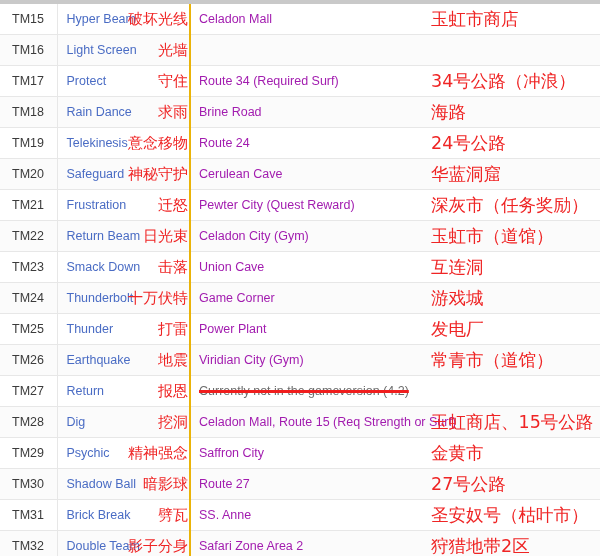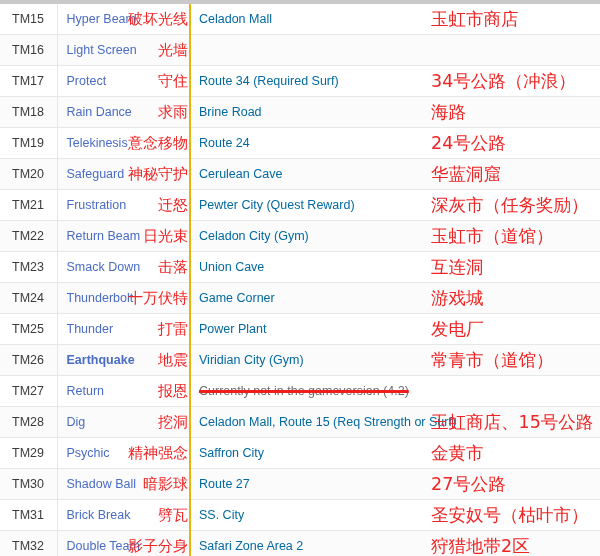--- a/index.html
+++ b/index.html
@@ -128,21 +128,21 @@
   .c-loc .wrap {
     position: relative;
     display: block;
     height: 30px;
   }
   .loc-en {
     position: absolute;
     left: 8px;
     top: 50%;
     transform: translateY(-50%);
-    color: #0369a1;
+    color: #a21caf;
     font-size: 12.5px;
     white-space: nowrap;
   }
   .loc-en.struck {
     color: #6d6d6d;
     text-decoration: line-through;
     text-decoration-color: #f01d1d;
     text-decoration-thickness: 3px;
   }
   .loc-zh {
@@ -329,21 +329,21 @@
             <span class="wrap">
               <span class="loc-en">Power Plant</span>
               <span class="loc-zh">发电厂</span>
             </span>
           </td>
         </tr>
         <tr class="row-alt">
           <td class="c-num">TM26</td>
           <td class="c-move">
             <span class="wrap">
-              <a class="move-en" style="text-decoration: none; font-weight: bold;">Earthquake</a>
+              <a class="move-en" style="text-decoration: none;">Earthquake</a>
               <span class="move-zh">地震</span>
             </span>
           </td>
           <td class="c-loc">
             <span class="wrap">
               <span class="loc-en">Viridian City (Gym)</span>
               <span class="loc-zh">常青市（道馆）</span>
             </span>
           </td>
         </tr>
@@ -409,21 +409,21 @@
         <tr class="row-std">
           <td class="c-num">TM31</td>
           <td class="c-move">
             <span class="wrap">
               <a class="move-en" style="text-decoration: none;">Brick Break</a>
               <span class="move-zh">劈瓦</span>
             </span>
           </td>
           <td class="c-loc">
             <span class="wrap">
-              <span class="loc-en">SS. City</span>
+              <span class="loc-en">SS. Anne</span>
               <span class="loc-zh">圣安奴号（枯叶市）</span>
             </span>
           </td>
         </tr>
         <tr class="row-alt">
           <td class="c-num">TM32</td>
           <td class="c-move">
             <span class="wrap">
               <a class="move-en" style="text-decoration: none;">Double Team</a>
               <span class="move-zh">影子分身</span>

